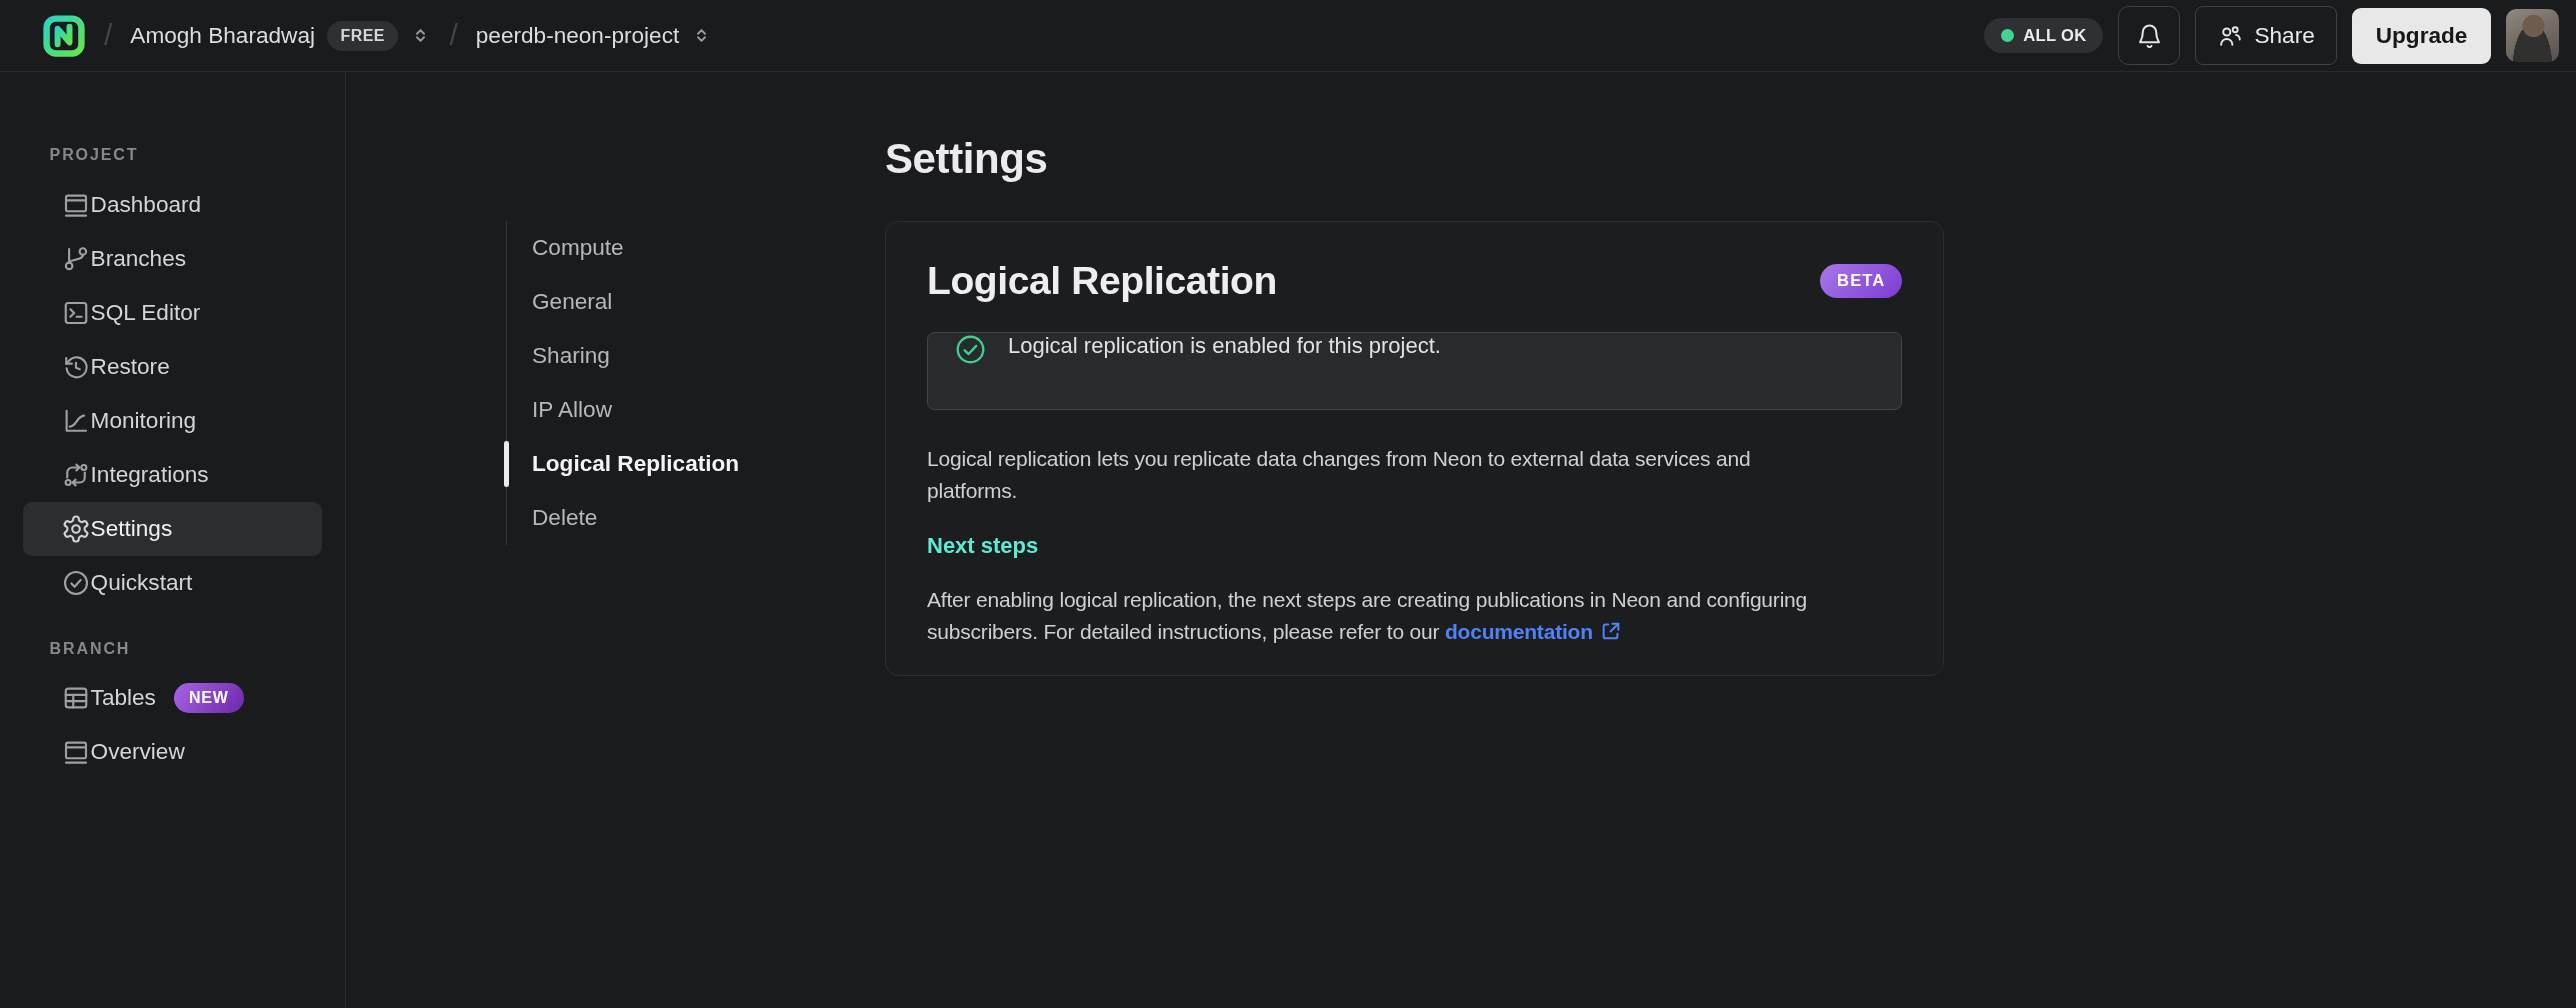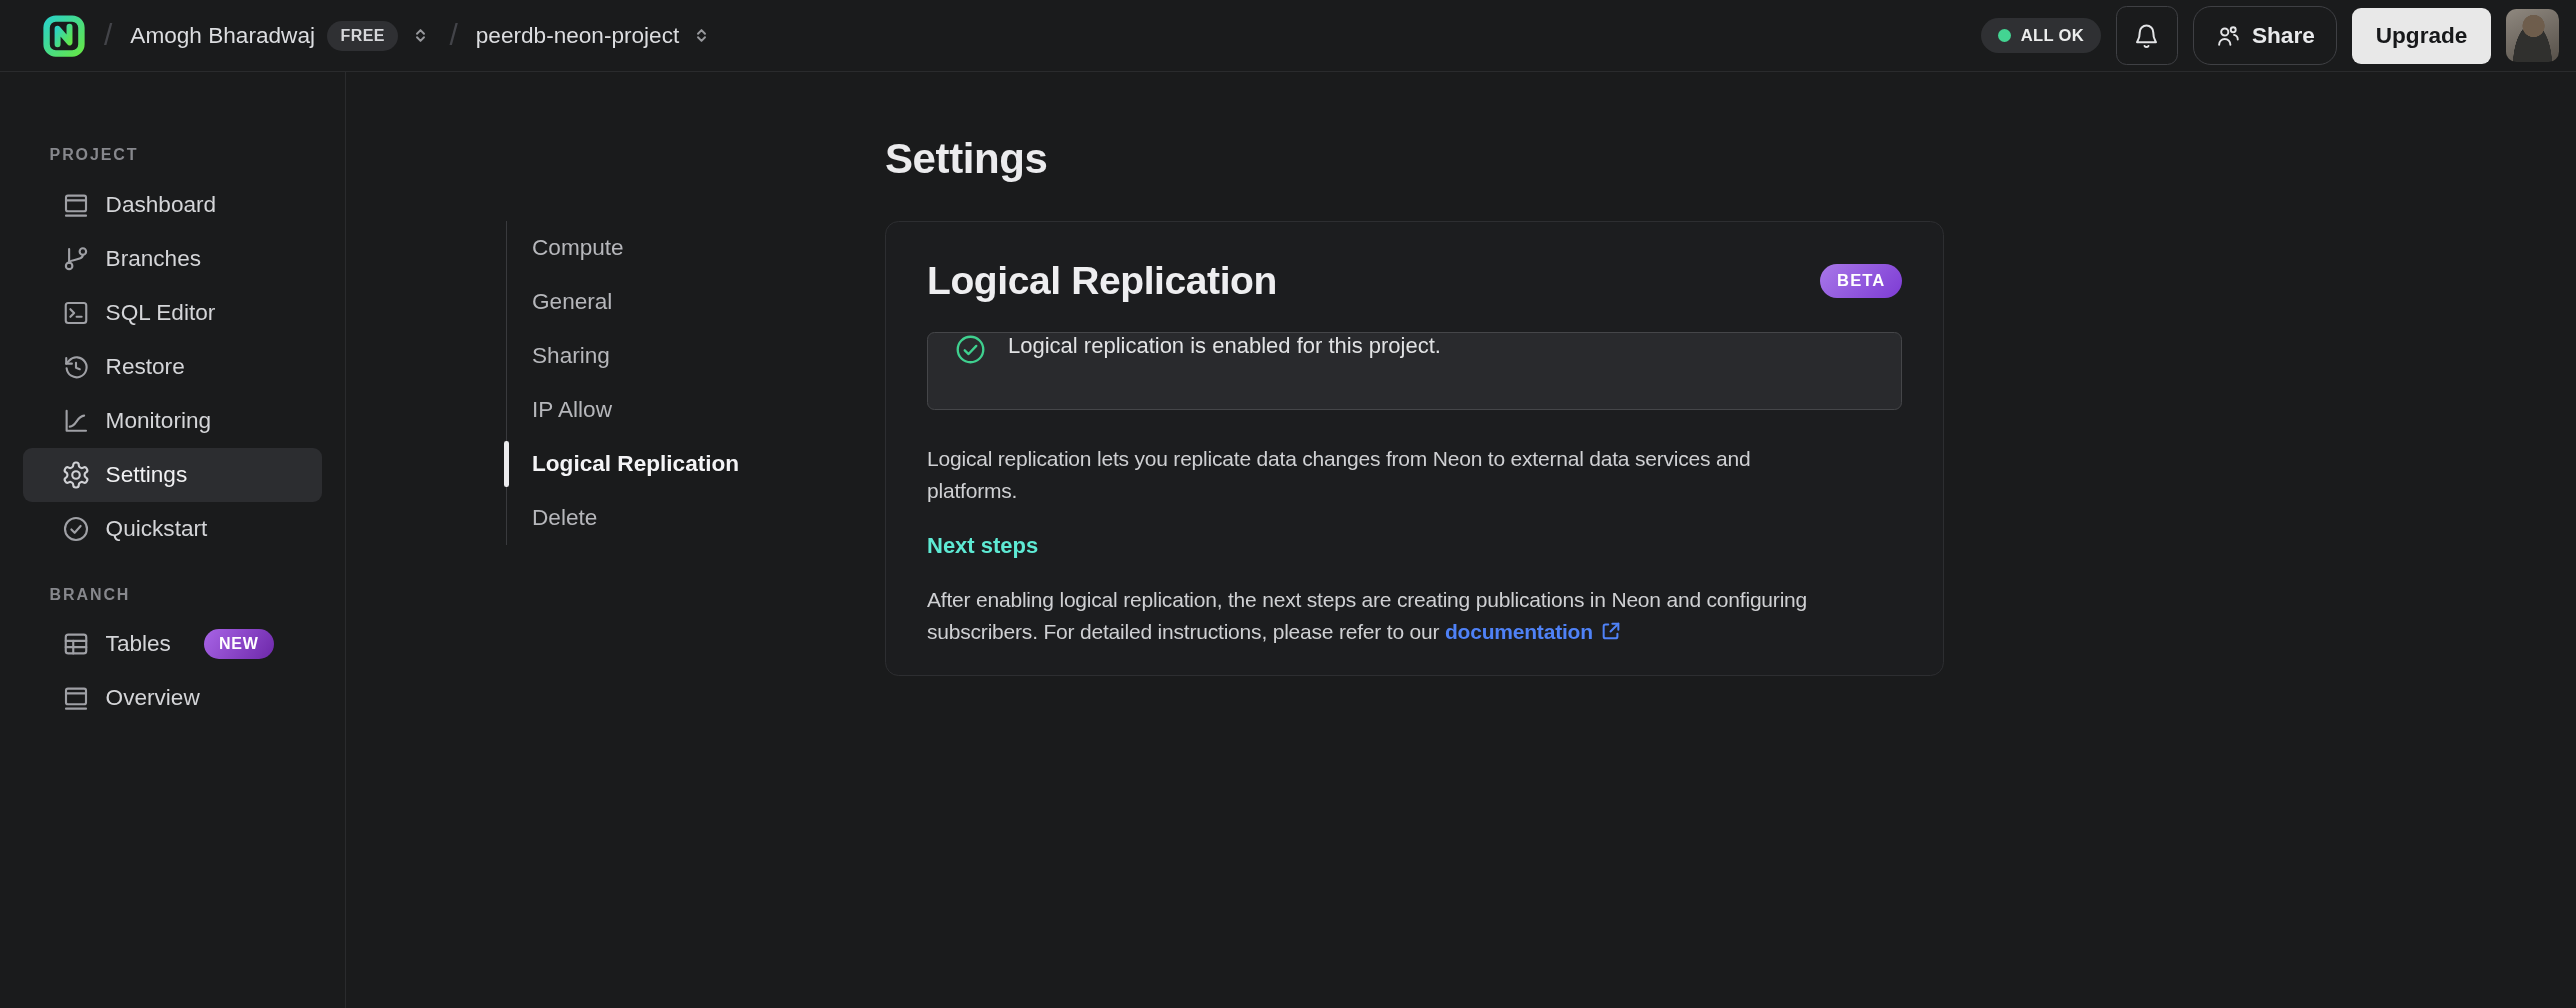--- a/index.html
+++ b/index.html
@@ -44,23 +44,23 @@
   }
   .dot { width: 13px; height: 13px; border-radius: 50%; background: #43d492; }
   .icon-btn {
     width: 62px; height: 59px; border-radius: 10.6px;
     border: 1.5px solid #3f4044; background: transparent;
     display: flex; align-items: center; justify-content: center;
     cursor: pointer;
   }
   .icon-btn svg { width: 27px; height: 27px; stroke: #e3e4e6; fill: none; stroke-width: 1.8; stroke-linecap: round; stroke-linejoin: round; }
   .share-btn {
-    height: 59px; border-radius: 18px; border: 1.5px solid #3f4044;
+    height: 59px; border-radius: 8px; border: 1.5px solid #3f4044;
     background: transparent; display: flex; align-items: center; gap: 11.3px;
-    padding: 0 21px; font-size: 22.6px; color: #e9eaec; font-family: inherit; cursor: pointer; font-weight: bold;
+    padding: 0 21px; font-size: 22.6px; color: #e9eaec; font-family: inherit; cursor: pointer;
   }
   .share-btn svg { width: 26px; height: 26px; stroke: #e3e4e6; fill: none; stroke-width: 1.8; stroke-linecap: round; stroke-linejoin: round; }
   .upgrade-btn {
     height: 56px; border-radius: 9px; border: none;
     background: #e8e8e8; color: #17181a;
     font-size: 22.6px; font-weight: 600; padding: 0 24px;
     font-family: inherit; cursor: pointer;
   }
   .avatar {
     width: 53px; height: 53px; border-radius: 10.6px; cursor: pointer;
@@ -72,21 +72,21 @@
 
   
   .shell { display: flex; height: 936px; }
   .sidebar { width: 346px; flex: none; border-right: 1.5px solid #2a2b2d; padding: 74px 22.6px 0; }
   .section-label {
     font-size: 16px; font-weight: 700; letter-spacing: 1.9px;
     color: #87888d; margin: 0 0 13.6px 27px;
   }
   .section-label.branch { margin-top: 30px; }
   .side-item {
-    height: 54px; display: flex; align-items: center; gap: 15px;
+    height: 54px; display: flex; align-items: center; 
     padding-left: 38px; border-radius: 9px;
     font-size: 22.6px; color: #d4d5d8; cursor: pointer;
   }
   .side-item svg { width: 30px; height: 30px; flex: none; stroke: #9fa0a5; fill: none; stroke-width: 1.7; stroke-linecap: round; stroke-linejoin: round; }
   .side-item.active { background: #2c2d30; color: #f1f1f3; }
   .side-item.active svg { stroke: #d0d1d5; }
   .badge-new {
     margin-left: 18px;
     background: linear-gradient(125deg, #a864e6, #6d28a9);
     color: #fff; font-size: 16px; font-weight: 700; letter-spacing: 0.8px;
@@ -244,20 +244,31 @@
     </div>
 
     <div class="side-item">
       <svg viewBox="0 0 24 24">
         <polyline points="4.5 3.8 4.5 19.8 20 19.8"></polyline>
         <path d="M7 16.5c5.5 0 5.5-8.5 11.5-8.8"></path>
       </svg>
       <span>Monitoring</span>
     </div>
 
+    <div class="side-item">
+      <svg viewBox="0 0 24 24">
+        <path d="M5 14v-4a4 4 0 0 1 4-4h5.5"></path>
+        <polyline points="12.3 3.7 14.7 6 12.3 8.3"></polyline>
+        <circle cx="18.3" cy="6" r="2"></circle>
+        <path d="M19 10v4a4 4 0 0 1-4 4H9.5"></path>
+        <polyline points="11.7 15.7 9.3 18 11.7 20.3"></polyline>
+        <circle cx="5.7" cy="18" r="2"></circle>
+      </svg>
+      <span>Integrations</span>
+    </div>
 
     <div class="side-item active">
       <svg viewBox="0 0 24 24">
         <path d="M12.22 2h-.44a2 2 0 0 0-2 2v.18a2 2 0 0 1-1 1.73l-.43.25a2 2 0 0 1-2 0l-.15-.08a2 2 0 0 0-2.73.73l-.22.38a2 2 0 0 0 .73 2.73l.15.1a2 2 0 0 1 1 1.72v.51a2 2 0 0 1-1 1.74l-.15.09a2 2 0 0 0-.73 2.73l.22.38a2 2 0 0 0 2.73.73l.15-.08a2 2 0 0 1 2 0l.43.25a2 2 0 0 1 1 1.73V20a2 2 0 0 0 2 2h.44a2 2 0 0 0 2-2v-.18a2 2 0 0 1 1-1.73l.43-.25a2 2 0 0 1 2 0l.15.08a2 2 0 0 0 2.73-.73l.22-.39a2 2 0 0 0-.73-2.73l-.15-.08a2 2 0 0 1-1-1.74v-.5a2 2 0 0 1 1-1.74l.15-.09a2 2 0 0 0 .73-2.73l-.22-.38a2 2 0 0 0-2.73-.73l-.15.08a2 2 0 0 1-2 0l-.43-.25a2 2 0 0 1-1-1.73V4a2 2 0 0 0-2-2z"></path>
         <circle cx="12" cy="12" r="3"></circle>
       </svg>
       <span>Settings</span>
     </div>
 
     <div class="side-item">

